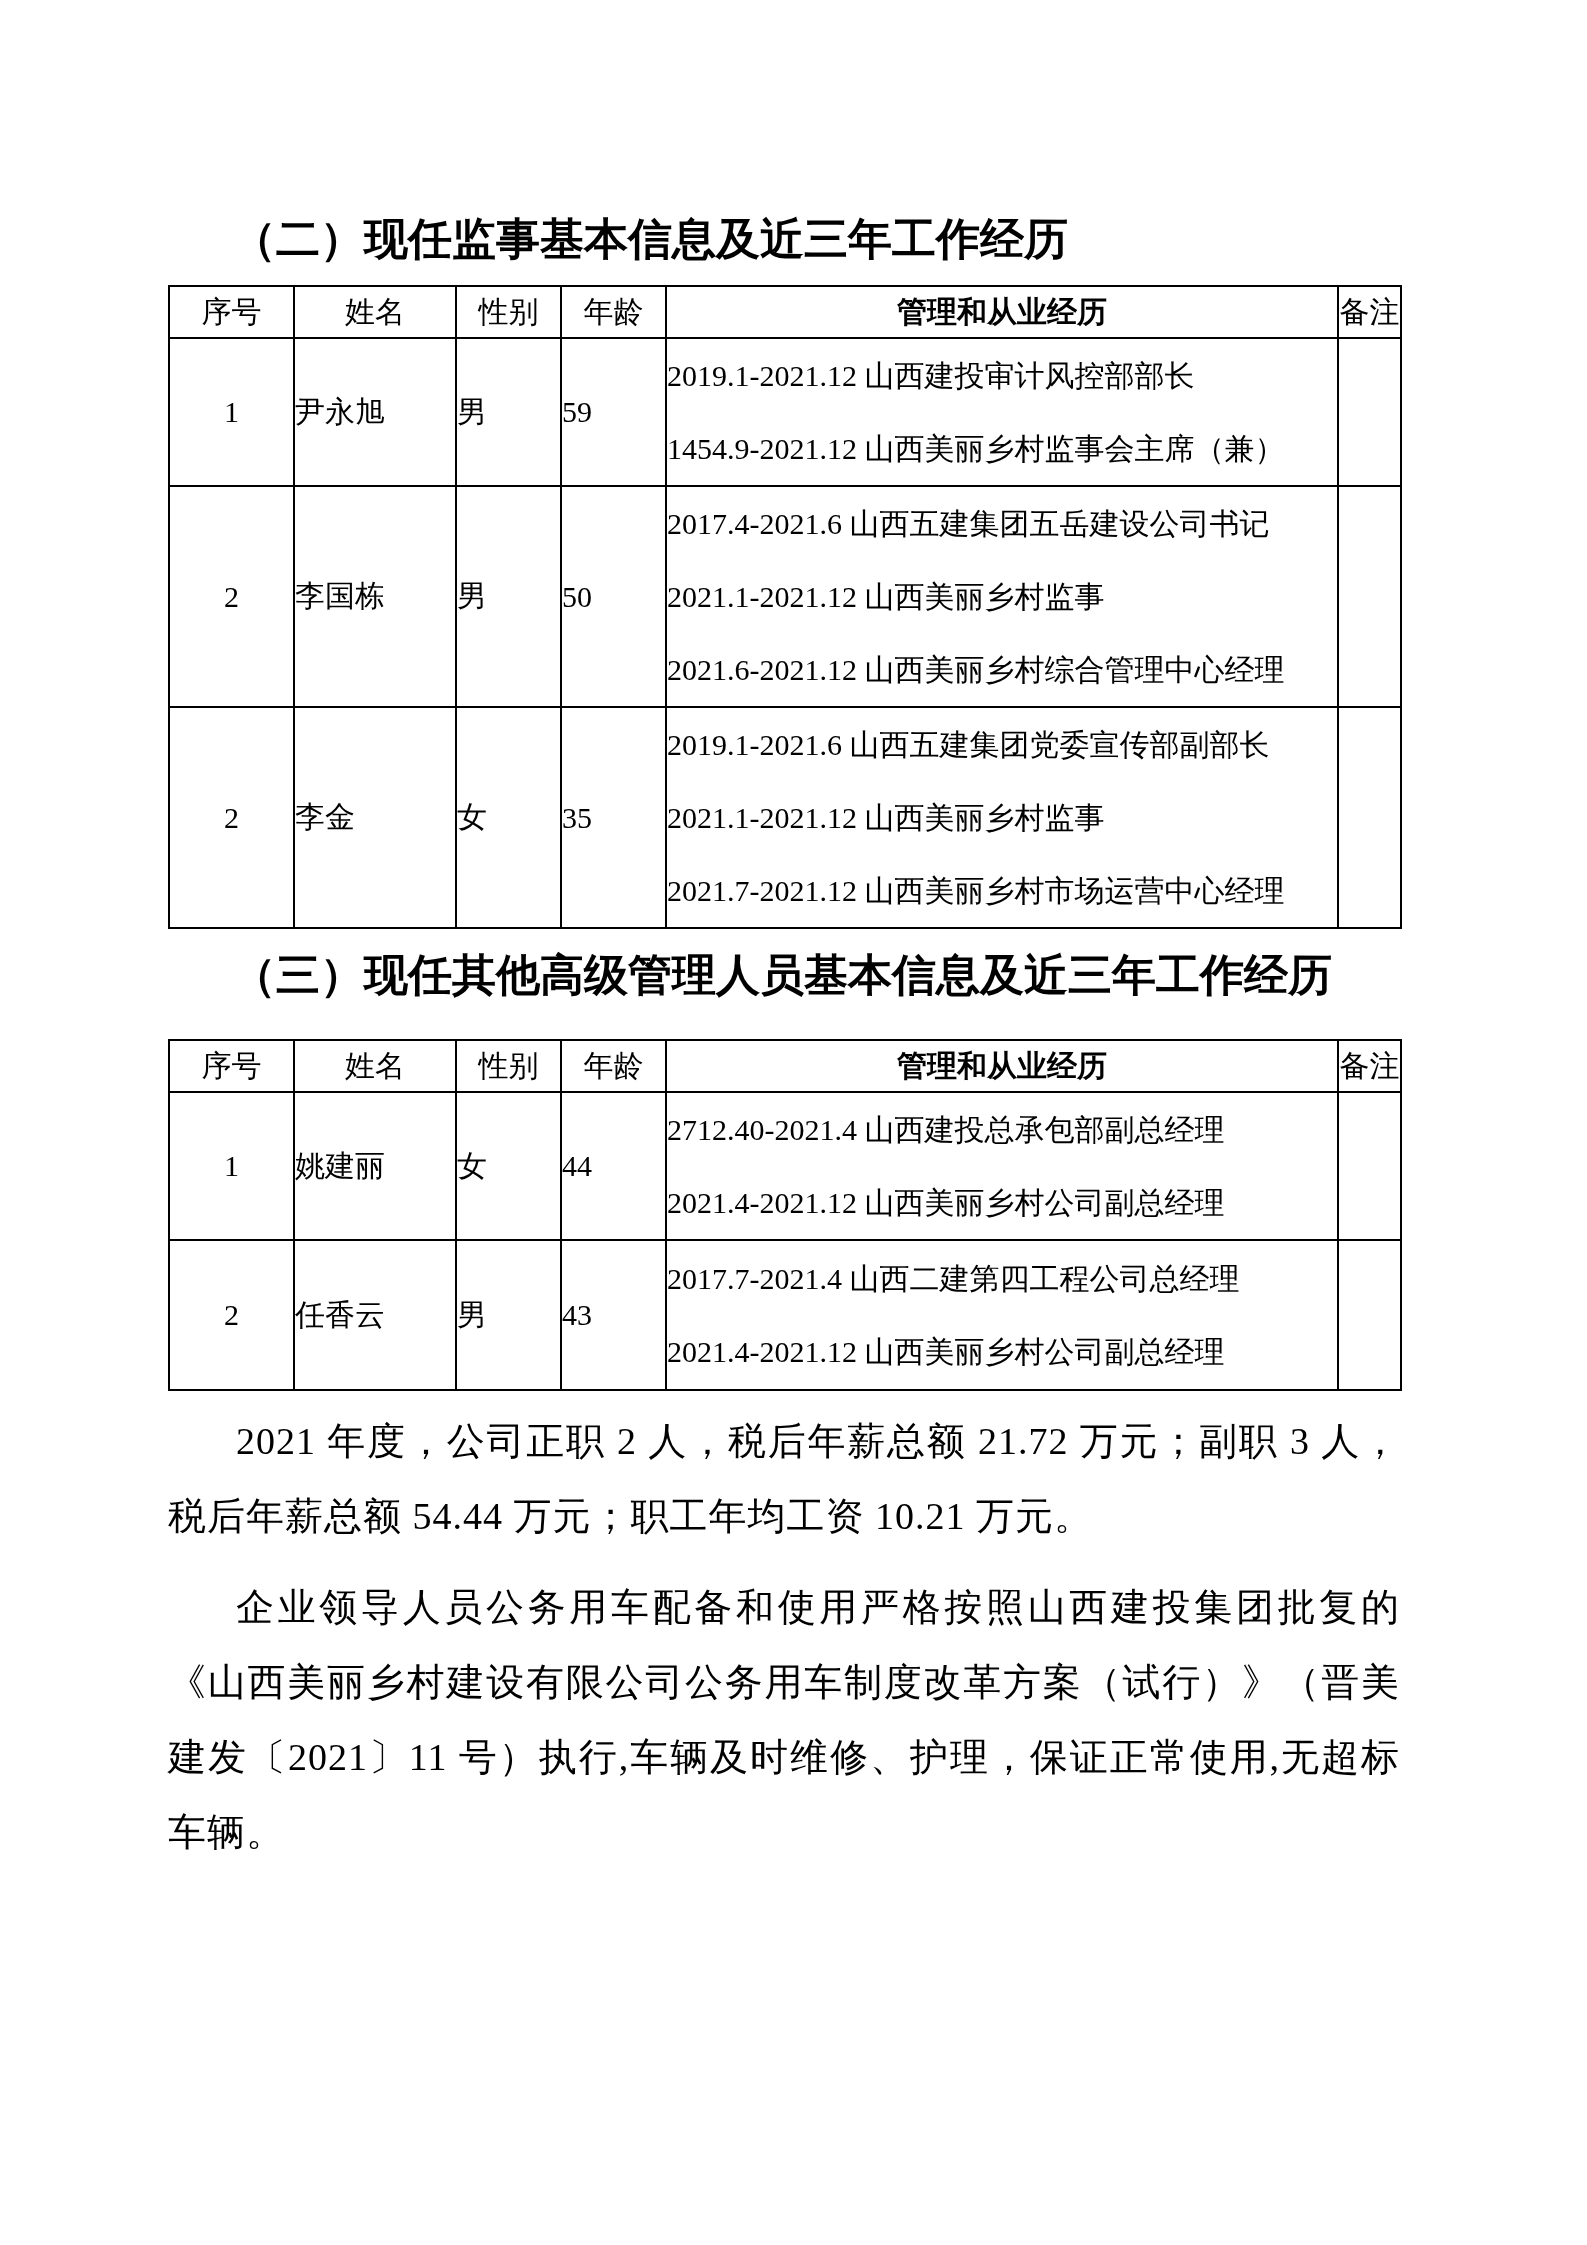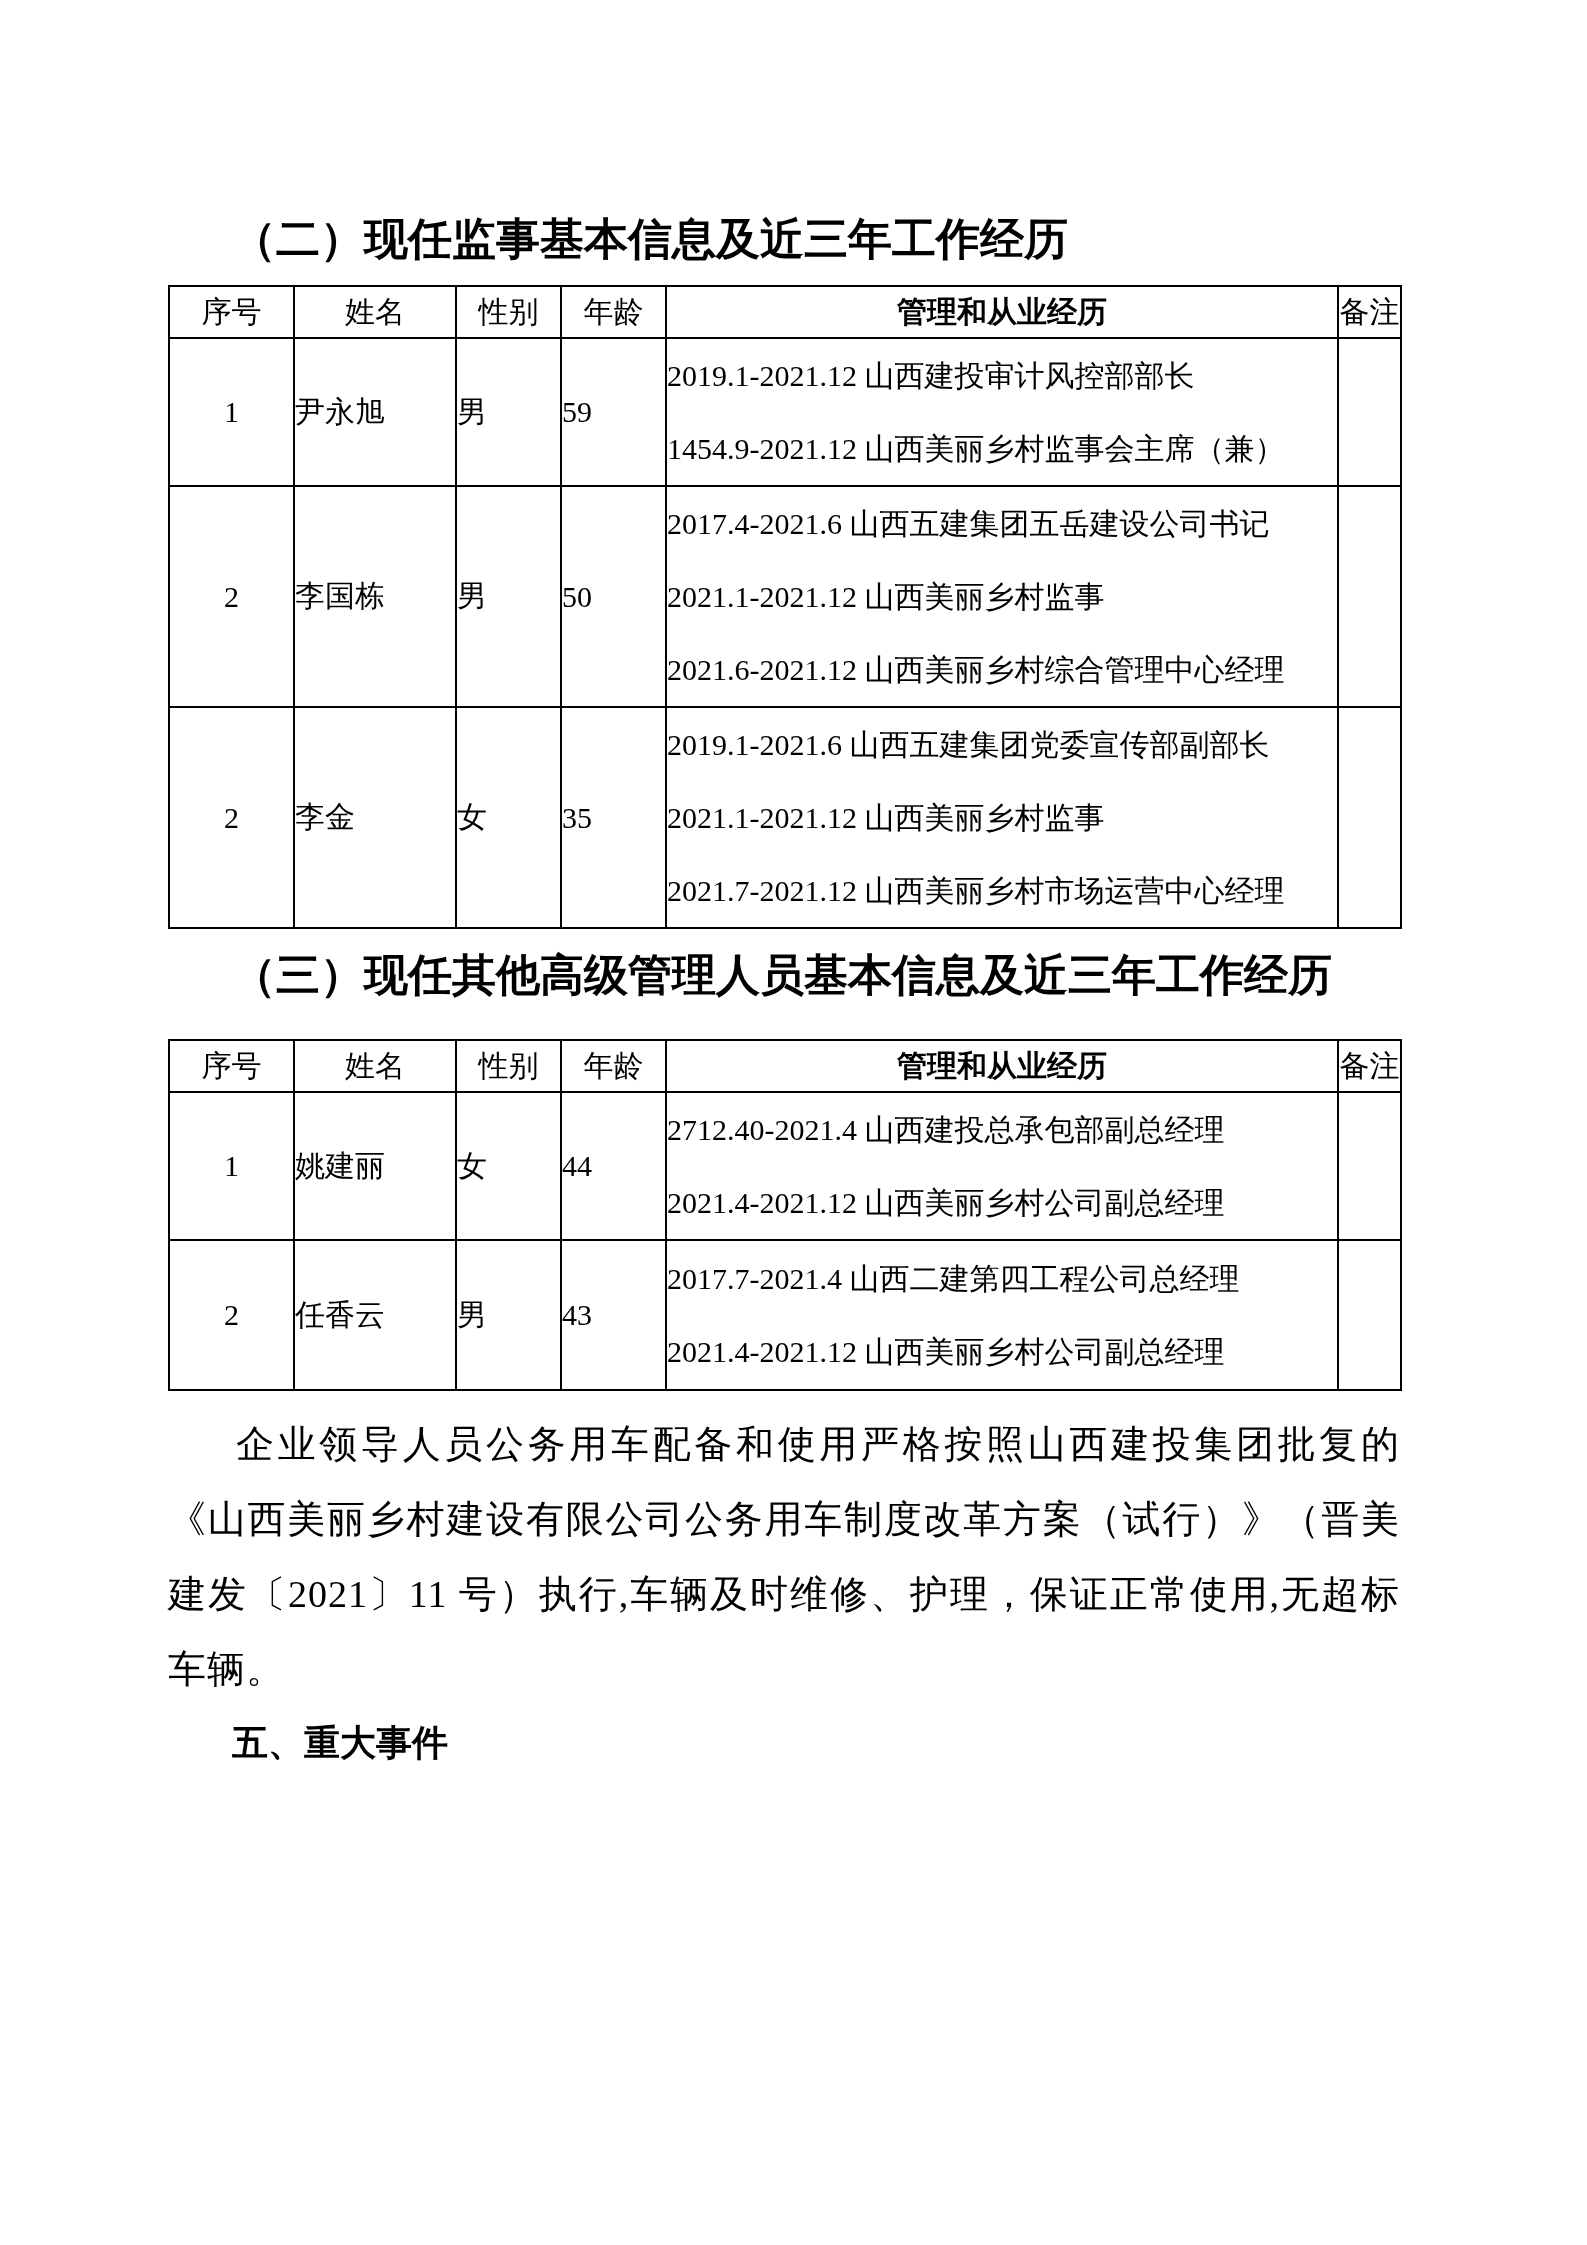--- a/index.html
+++ b/index.html
@@ -176,19 +176,19 @@
         <td class="c-age">43</td>
         <td class="c-exp">
           <div class="exp-line">2017.7-2021.4 山西二建第四工程公司总经理</div>
           <div class="exp-line">2021.4-2021.12 山西美丽乡村公司副总经理</div>
         </td>
         <td></td>
       </tr>
     </tbody>
   </table>
 
+  <div class="para" id="salary">2021 年度，公司正职 2 人，税后年薪总额 21.72 万元；副职 3 人，税后年薪总额 54.44 万元；职工年均工资 10.21 万元。</div>
 
 
   <div class="para" id="vehicle">企业领导人员公务用车配备和使用严格按照山西建投集团批复的《山西美丽乡村建设有限公司公务用车制度改革方案（试行）》（晋美建发〔2021〕11 号）执行,车辆及时维修、护理，保证正常使用,无超标车辆。</div>
 
-  <div class="h-sans" id="heading5">五、重大事件</div>
 
 </div>
 
 </body></html>

